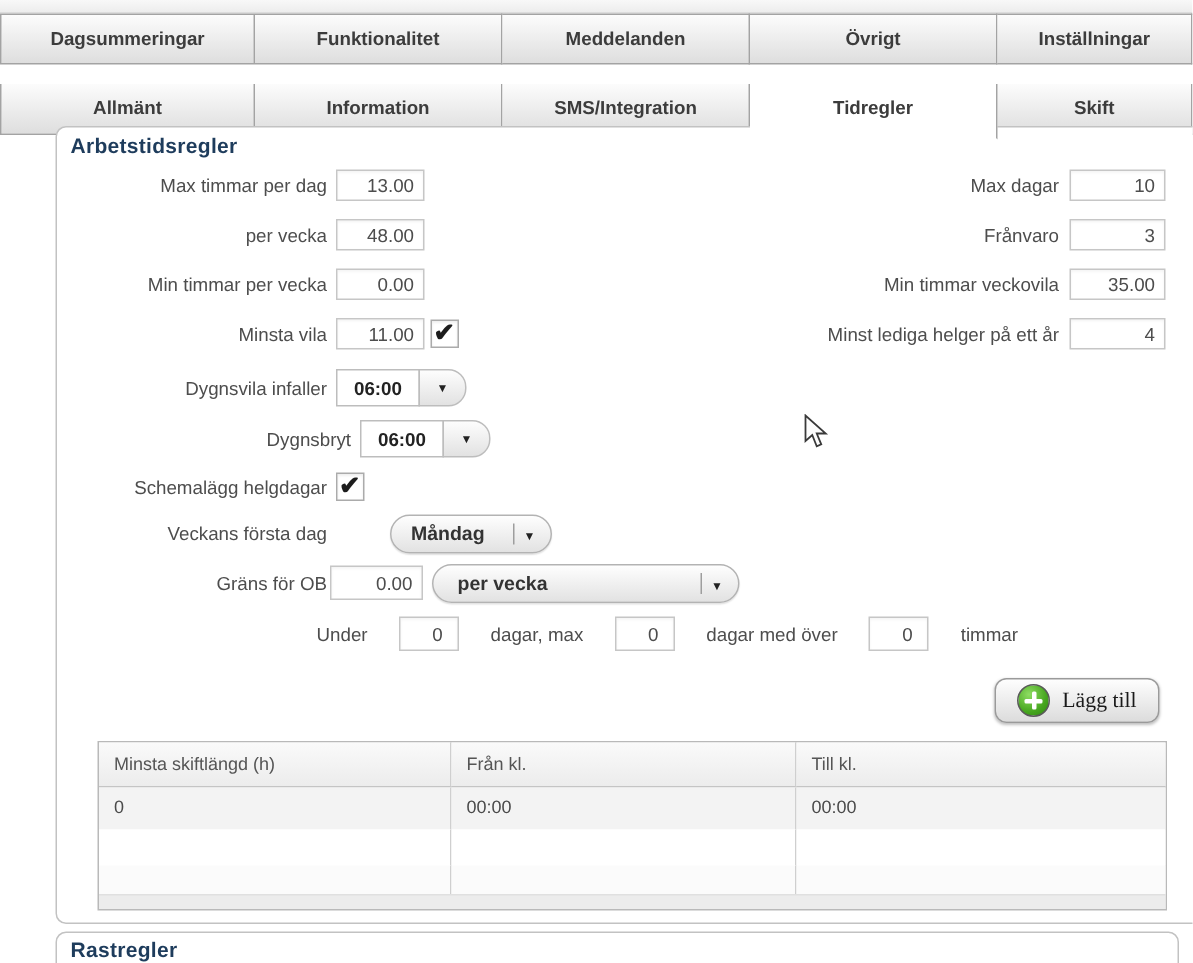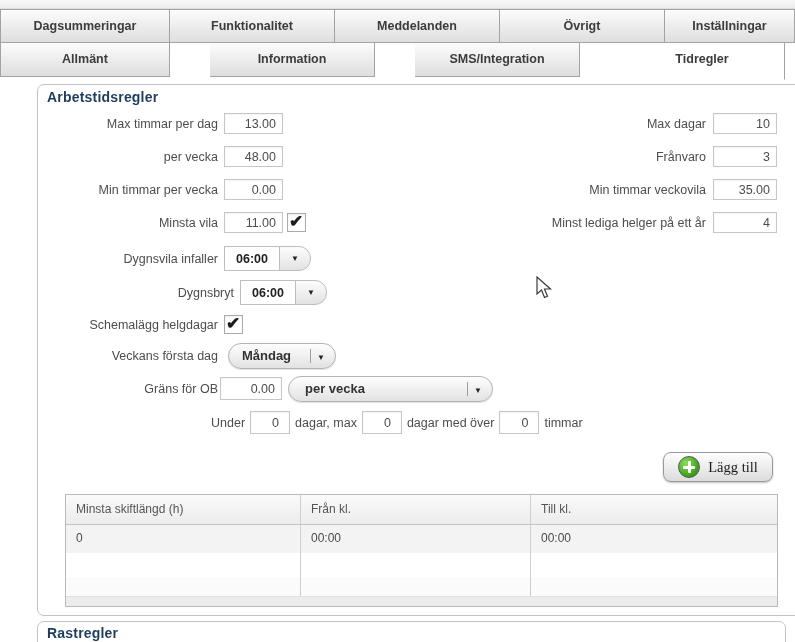--- a/index.html
+++ b/index.html
@@ -130,21 +130,21 @@
 <div class="top-strip"></div>
 
 <div class="tabbar row1">
   <div class="tab">Dagsummeringar</div>
   <div class="tab">Funktionalitet</div>
   <div class="tab">Meddelanden</div>
   <div class="tab">Övrigt</div>
   <div class="tab">Inställningar</div>
 </div>
 
-<div class="tabbar row2" style="top:43px;gap:40px;">
+<div class="tabbar row2" style="top:56px;">
   <div class="tab">Allmänt</div>
   <div class="tab">Information</div>
   <div class="tab">SMS/Integration</div>
   <div class="tab active">Tidregler</div>
   <div class="tab">Skift</div>
 </div>
 
 <div class="fieldset" style="left:37px; top:84px; width:784px; height:532px;">
   <div class="fieldset-title">Arbetstidsregler</div>
 </div>
@@ -181,39 +181,39 @@
     <input class="combo-val" value="06:00" style="">
     <span class="combo-btn">
         <span class="tri">▼</span>
       </span>
   </span>
 </div>
 <div class="lrow" style="left:46px; top:312px;">
   <span class="flabel left-col">Schemalägg helgdagar</span>
   <span class="checkbox checked" style="margin-left:6px;"></span>
 </div>
-<div class="lrow" style="left:46px; top:343px;">
+<div class="lrow" style="left:46px; top:343px;gap:32px;">
   <span class="flabel left-col">Veckans första dag</span>
   <span class="pill" style="margin-left:10px; width:108px;">
     <span class="pill-text" style="flex:1; text-align:center;">Måndag</span>
     <span class="pill-sep"></span>
     <span class="pill-caret"><span class="tri">▼</span></span>
   </span>
 </div>
 <div class="lrow" style="left:46px; top:376px;">
   <span class="flabel left-col">Gräns för OB</span>
   <input class="box" style="width: 62px; height: 23px; margin-left: 2px;" value="0.00">
   <span class="pill" style="margin-left:6px; width:205px;">
     <span class="pill-text" style="padding-left:16px; flex:1; text-align:left;">per vecka</span>
     <span class="pill-sep"></span>
     <span class="pill-caret"><span class="tri">▼</span></span>
   </span>
 </div>
 
-<div class="lrow" style="left:211px; top:410px; gap:5px;">
+<div class="lrow" style="left:211px; top:410px; gap:21px;">
   <span class="underrow-text">Under</span>
   <input class="box" style="width: 40px; height: 23px; padding-right: 10px;" value="0">
   <span class="underrow-text">dagar, max</span>
   <input class="box" style="width: 40px; height: 23px; padding-right: 10px;" value="0">
   <span class="underrow-text">dagar med över</span>
   <input class="box" style="width: 40px; height: 23px; padding-right: 10px;" value="0">
   <span class="underrow-text">timmar</span>
 </div>
 
 <div class="lrow" style="left:400px; top:111px;">

